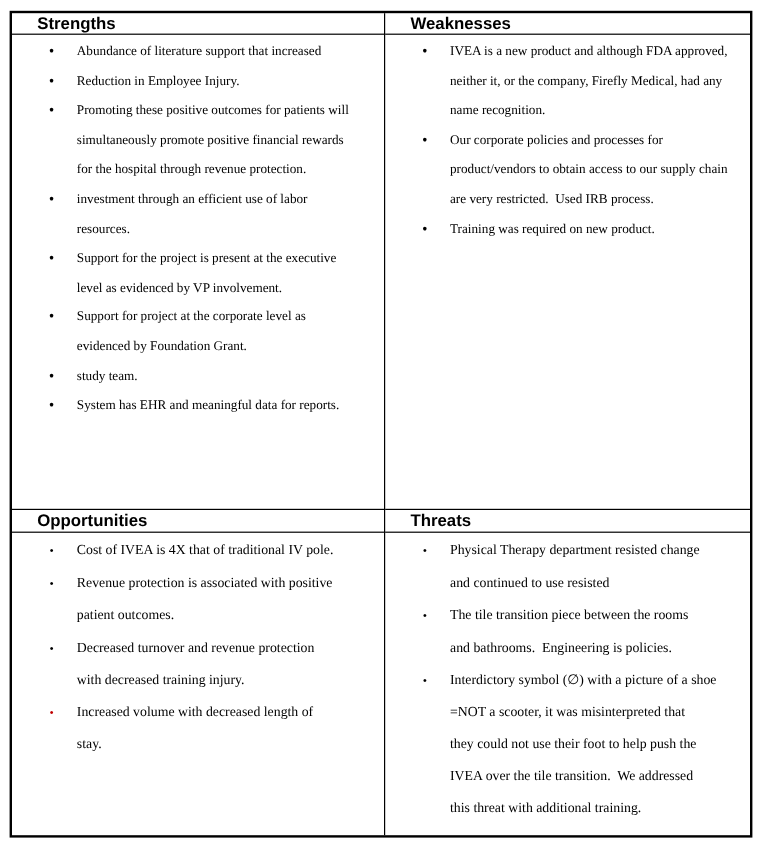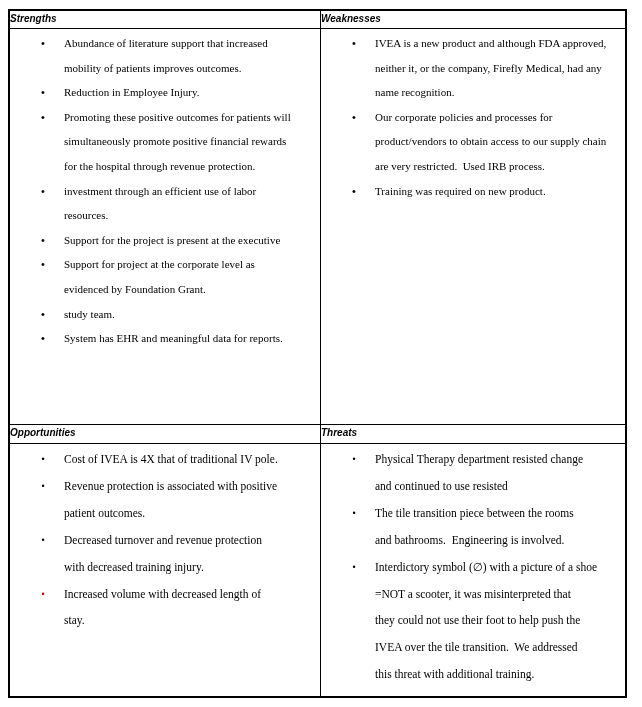--- a/index.html
+++ b/index.html
@@ -29,25 +29,24 @@
   }
   .cell {
     box-sizing: border-box;
     overflow: hidden;
   }
   .col-l {
     border-right: 1.5px solid #000000;
   }
   .hcell {
     font-weight: bold;
-    font-size: 10px;
+    font-size: 14px;
     line-height: 16px;
-    padding-left: 0;
+    padding-left: 21px;
     border-bottom: 1.5px solid #000000;
-    font-style: italic;
   }
   .content1 {
     border-bottom: 1.5px solid #000000;
   }
   .body-list {
     padding-top: 2px;
   }
   .sec-top {
     font-size: 11px;
     line-height: 24.6px;
@@ -84,21 +83,20 @@
   </div>
   <div class="cell hcell">
     <span>Weaknesses</span>
   </div>
 
   <div class="cell col-l content1 sec-top body-list">
       <div class="bullet-item">
         <span class="bullet">•</span>
         <div>
           <div class="line">Abundance of literature support that increased</div>
-          <div class="line">mobility of patients improves outcomes.</div>
         </div>
       </div>
       <div class="bullet-item">
         <span class="bullet">•</span>
         <div>
           <div class="line">Reduction in Employee Injury.</div>
         </div>
       </div>
       <div class="bullet-item">
         <span class="bullet">•</span>
@@ -112,20 +110,21 @@
         <span class="bullet">•</span>
         <div>
           <div class="line">investment through an efficient use of labor</div>
           <div class="line">resources.</div>
         </div>
       </div>
       <div class="bullet-item">
         <span class="bullet">•</span>
         <div>
           <div class="line">Support for the project is present at the executive</div>
+          <div class="line">level as evidenced by VP involvement.</div>
         </div>
       </div>
       <div class="bullet-item">
         <span class="bullet">•</span>
         <div>
           <div class="line">Support for project at the corporate level as</div>
           <div class="line">evidenced by Foundation Grant.</div>
         </div>
       </div>
       <div class="bullet-item">
@@ -207,21 +206,21 @@
         <span class="bullet">•</span>
         <div>
           <div class="line">Physical Therapy department resisted change</div>
           <div class="line">and continued to use resisted</div>
         </div>
       </div>
       <div class="bullet-item">
         <span class="bullet">•</span>
         <div>
           <div class="line">The tile transition piece between the rooms</div>
-          <div class="line">and bathrooms.  Engineering is involved.</div>
+          <div class="line">and bathrooms.  Engineering is policies.</div>
         </div>
       </div>
       <div class="bullet-item">
         <span class="bullet">•</span>
         <div>
           <div class="line">Interdictory symbol (∅) with a picture of a shoe</div>
           <div class="line">=NOT a scooter, it was misinterpreted that</div>
           <div class="line">they could not use their foot to help push the</div>
           <div class="line">IVEA over the tile transition.  We addressed</div>
           <div class="line">this threat with additional training.</div>

